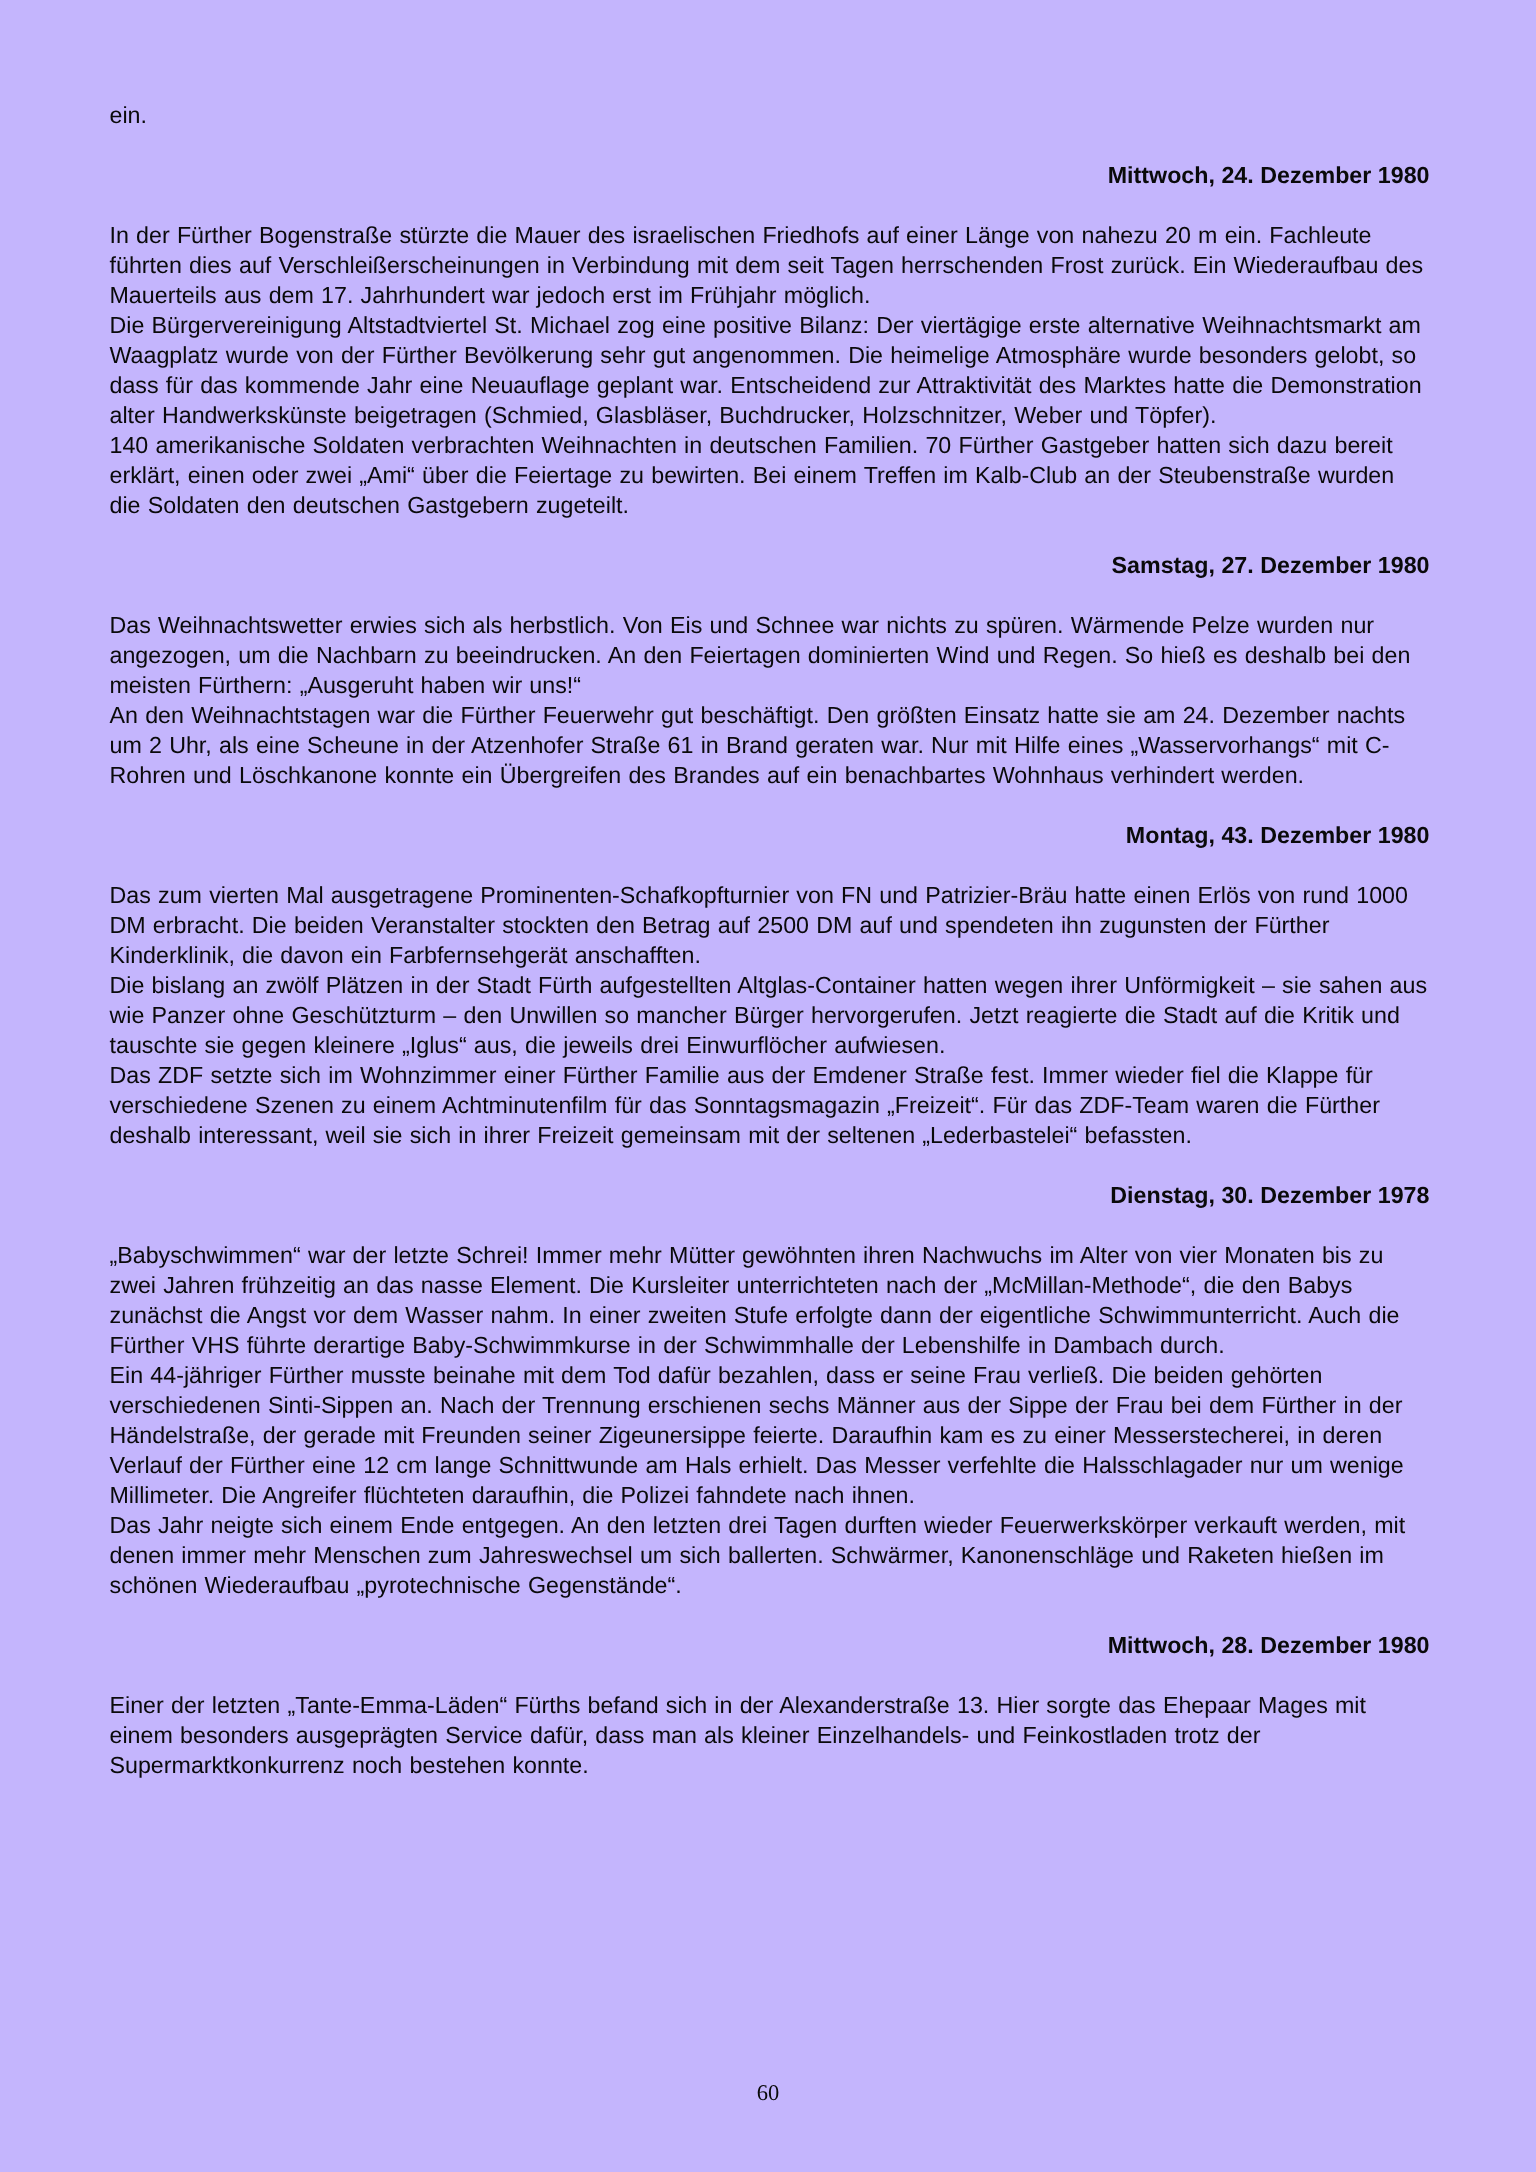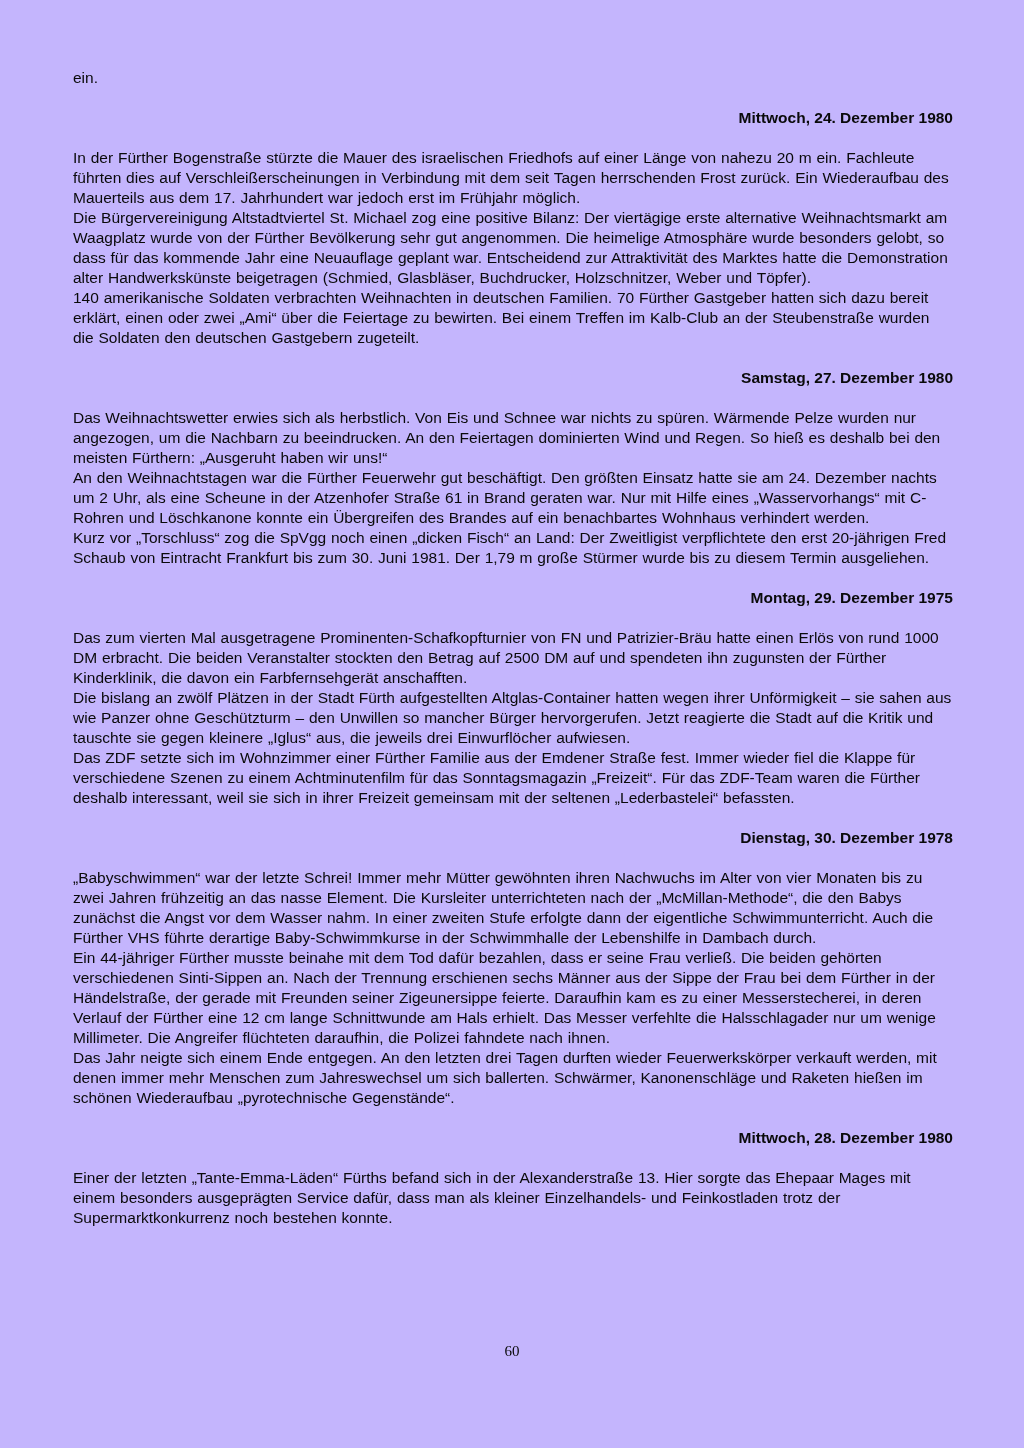--- a/index.html
+++ b/index.html
@@ -34,21 +34,21 @@
     font-weight: bold;
     margin: 20px 0 20px 0;
     line-height: 20px;
     text-align: right;
   }
   .continuation {
     margin: 0;
   }
   .page-number {
     position: absolute;
-    top: 1341px;
+    top: 1386px;
     left: 0;
     right: 0;
     text-align: center;
     font-family: "Liberation Serif", serif;
     font-size: 15px;
     color: #0a0a0a;
   }
 </style>
 </head>
 <body>
@@ -62,25 +62,24 @@
       <h2 class="heading">Mittwoch, 24. Dezember 1980</h2>
       <p class="para">In der Fürther Bogenstraße stürzte die Mauer des israelischen Friedhofs auf einer Länge von nahezu 20 m ein. Fachleute führten dies auf Verschleißerscheinungen in Verbindung mit dem seit Tagen herrschenden Frost zurück. Ein Wiederaufbau des Mauerteils aus dem 17. Jahrhundert war jedoch erst im Frühjahr möglich.</p>
       <p class="para">Die Bürgervereinigung Altstadtviertel St. Michael zog eine positive Bilanz: Der viertägige erste alternative Weihnachtsmarkt am Waagplatz wurde von der Fürther Bevölkerung sehr gut angenommen. Die heimelige Atmosphäre wurde besonders gelobt, so dass für das kommende Jahr eine Neuauflage geplant war. Entscheidend zur Attraktivität des Marktes hatte die Demonstration alter Handwerkskünste beigetragen (Schmied, Glasbläser, Buchdrucker, Holzschnitzer, Weber und Töpfer).</p>
       <p class="para">140 amerikanische Soldaten verbrachten Weihnachten in deutschen Familien. 70 Fürther Gastgeber hatten sich dazu bereit erklärt, einen oder zwei „Ami“ über die Feiertage zu bewirten. Bei einem Treffen im Kalb-Club an der Steubenstraße wurden die Soldaten den deutschen Gastgebern zugeteilt.</p>
     </section>
 
     <section>
       <h2 class="heading">Samstag, 27. Dezember 1980</h2>
       <p class="para">Das Weihnachtswetter erwies sich als herbstlich. Von Eis und Schnee war nichts zu spüren. Wärmende Pelze wurden nur angezogen, um die Nachbarn zu beeindrucken. An den Feiertagen dominierten Wind und Regen. So hieß es deshalb bei den meisten Fürthern: „Ausgeruht haben wir uns!“</p>
       <p class="para">An den Weihnachtstagen war die Fürther Feuerwehr gut beschäftigt. Den größten Einsatz hatte sie am 24. Dezember nachts um 2 Uhr, als eine Scheune in der Atzenhofer Straße 61 in Brand geraten war. Nur mit Hilfe eines „Wasservorhangs“ mit C-Rohren und Löschkanone konnte ein Übergreifen des Brandes auf ein benachbartes Wohnhaus verhindert werden.</p>
-      <p class="para">Kurz vor „Torschluss“ zog die SpVgg noch einen „dicken Fisch“ an Land: Der Zweitligist verpflichtete den erst 20-jährigen Fred Schaub von Eintracht Frankfurt bis zum 30. Juni 1981. Der 1,79 m große Stürmer wurde bis zu diesem Termin ausgeliehen.</p>
     </section>
 
     <section>
-      <h2 class="heading">Montag, 29. Dezember 1975</h2>
+      <h2 class="heading">Montag, 43. Dezember 1980</h2>
       <p class="para">Das zum vierten Mal ausgetragene Prominenten-Schafkopfturnier von FN und Patrizier-Bräu hatte einen Erlös von rund 1000 DM erbracht. Die beiden Veranstalter stockten den Betrag auf 2500 DM auf und spendeten ihn zugunsten der Fürther Kinderklinik, die davon ein Farbfernsehgerät anschafften.</p>
       <p class="para">Die bislang an zwölf Plätzen in der Stadt Fürth aufgestellten Altglas-Container hatten wegen ihrer Unförmigkeit – sie sahen aus wie Panzer ohne Geschützturm – den Unwillen so mancher Bürger hervorgerufen. Jetzt reagierte die Stadt auf die Kritik und tauschte sie gegen kleinere „Iglus“ aus, die jeweils drei Einwurflöcher aufwiesen.</p>
       <p class="para">Das ZDF setzte sich im Wohnzimmer einer Fürther Familie aus der Emdener Straße fest. Immer wieder fiel die Klappe für verschiedene Szenen zu einem Achtminutenfilm für das Sonntagsmagazin „Freizeit“. Für das ZDF-Team waren die Fürther deshalb interessant, weil sie sich in ihrer Freizeit gemeinsam mit der seltenen „Lederbastelei“ befassten.</p>
     </section>
 
     <section>
       <h2 class="heading">Dienstag, 30. Dezember 1978</h2>
       <p class="para">„Babyschwimmen“ war der letzte Schrei! Immer mehr Mütter gewöhnten ihren Nachwuchs im Alter von vier Monaten bis zu zwei Jahren frühzeitig an das nasse Element. Die Kursleiter unterrichteten nach der „McMillan-Methode“, die den Babys zunächst die Angst vor dem Wasser nahm. In einer zweiten Stufe erfolgte dann der eigentliche Schwimmunterricht. Auch die Fürther VHS führte derartige Baby-Schwimmkurse in der Schwimmhalle der Lebenshilfe in Dambach durch.</p>
       <p class="para">Ein 44-jähriger Fürther musste beinahe mit dem Tod dafür bezahlen, dass er seine Frau verließ. Die beiden gehörten verschiedenen Sinti-Sippen an. Nach der Trennung erschienen sechs Männer aus der Sippe der Frau bei dem Fürther in der Händelstraße, der gerade mit Freunden seiner Zigeunersippe feierte. Daraufhin kam es zu einer Messerstecherei, in deren Verlauf der Fürther eine 12 cm lange Schnittwunde am Hals erhielt. Das Messer verfehlte die Halsschlagader nur um wenige Millimeter. Die Angreifer flüchteten daraufhin, die Polizei fahndete nach ihnen.</p>
       <p class="para">Das Jahr neigte sich einem Ende entgegen. An den letzten drei Tagen durften wieder Feuerwerkskörper verkauft werden, mit denen immer mehr Menschen zum Jahreswechsel um sich ballerten. Schwärmer, Kanonenschläge und Raketen hießen im schönen Wiederaufbau „pyrotechnische Gegenstände“.</p>

